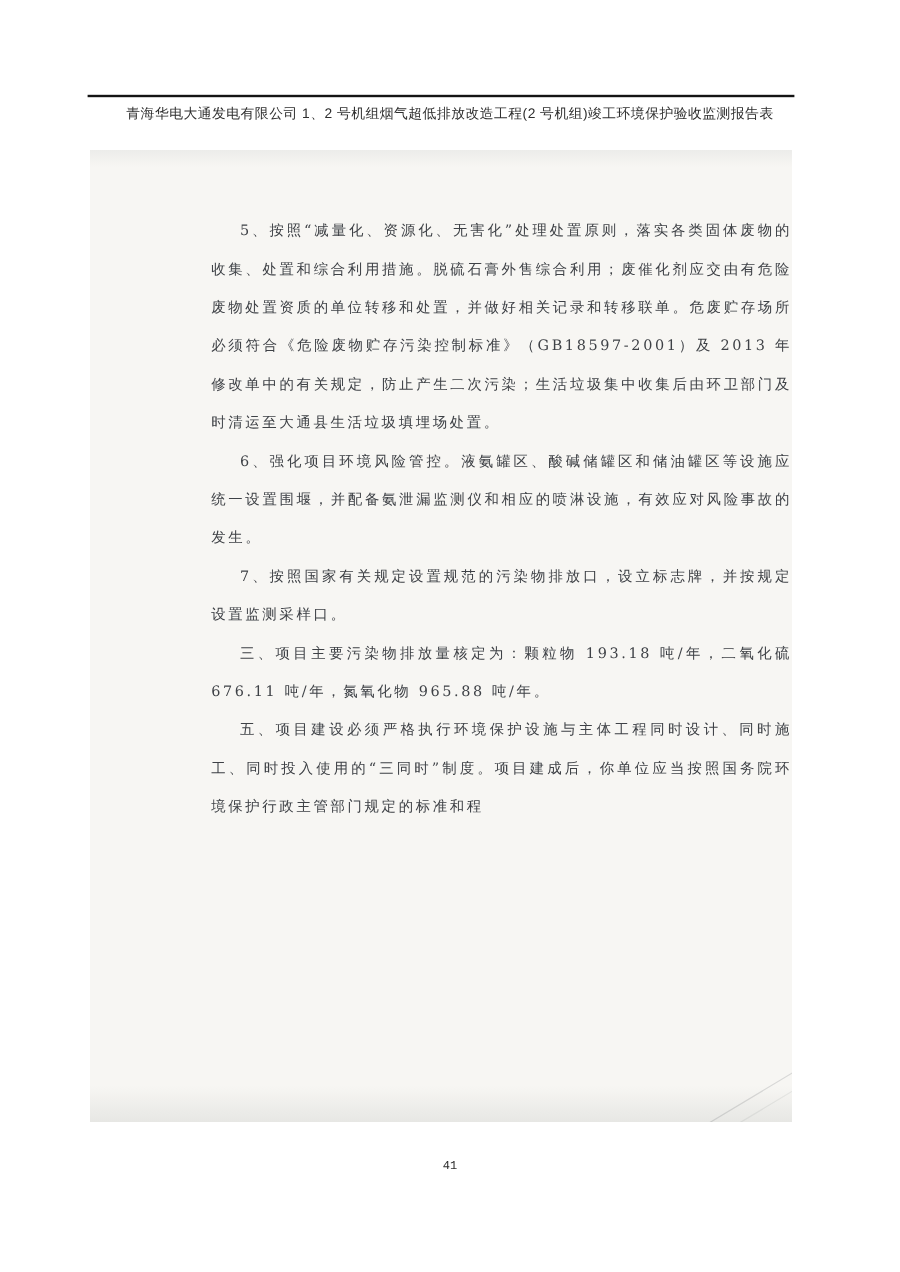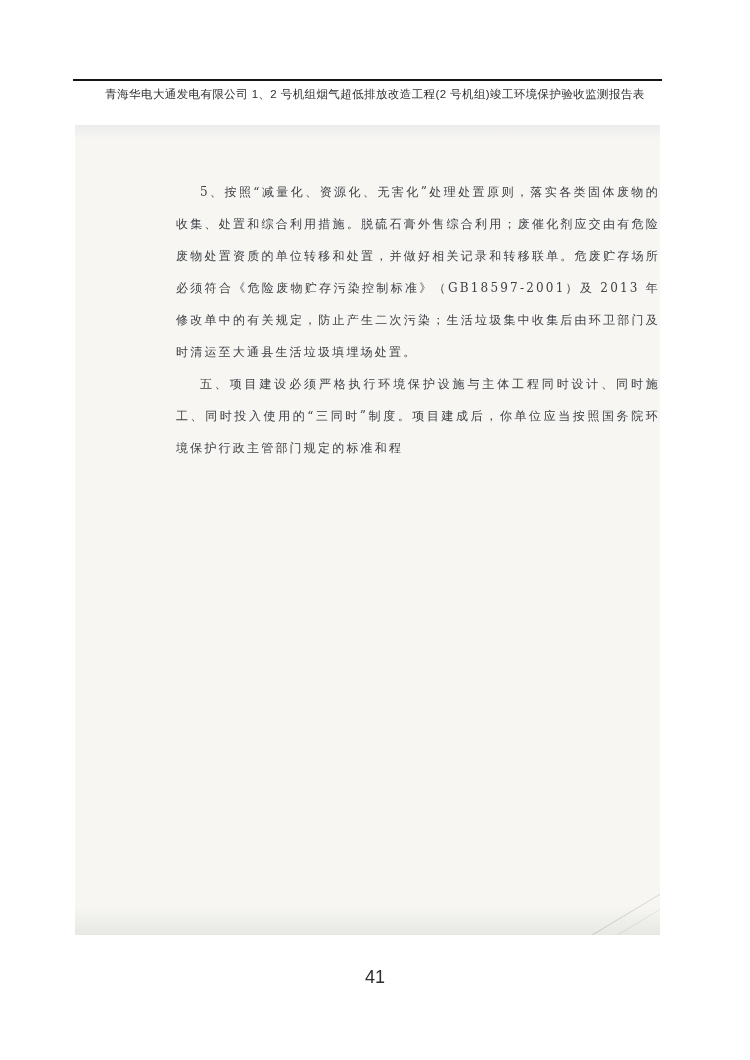--- a/index.html
+++ b/index.html
@@ -89,37 +89,40 @@
     margin: 0;
     text-indent: 2em;
   }
   
   .page-footer {
     position: absolute;
     top: 967px;
     left: 0;
     width: 750px;
     text-align: center;
-    font-size: 18px;
+    font-size: 10px;
     color: #2e2e2e;
-    font-family: Liberation Sans, sans-serif;
+    font-family: Liberation Mono, monospace;
   }
 </style>
 </head>
 <body>
 
 <div class="page">
 
   <div class="doc-header">青海华电大通发电有限公司 1、2 号机组烟气超低排放改造工程(2 号机组)竣工环境保护验收监测报告表</div>
 
   <div class="header-rule"></div>
 
   <div class="scan">
     <div class="text-block">
       <p>5、按照“减量化、资源化、无害化”处理处置原则，落实各类固体废物的收集、处置和综合利用措施。脱硫石膏外售综合利用；废催化剂应交由有危险废物处置资质的单位转移和处置，并做好相关记录和转移联单。危废贮存场所必须符合《危险废物贮存污染控制标准》（GB18597-2001）及 2013 年修改单中的有关规定，防止产生二次污染；生活垃圾集中收集后由环卫部门及时清运至大通县生活垃圾填埋场处置。</p>
+      <p>6、强化项目环境风险管控。液氨罐区、酸碱储罐区和储油罐区等设施应统一设置围堰，并配备氨泄漏监测仪和相应的喷淋设施，有效应对风险事故的发生。</p>
+      <p>7、按照国家有关规定设置规范的污染物排放口，设立标志牌，并按规定设置监测采样口。</p>
+      <p>三、项目主要污染物排放量核定为：颗粒物 193.18 吨/年，二氧化硫 676.11 吨/年，氮氧化物 965.88 吨/年。</p>
       <p>五、项目建设必须严格执行环境保护设施与主体工程同时设计、同时施工、同时投入使用的“三同时”制度。项目建成后，你单位应当按照国务院环境保护行政主管部门规定的标准和程</p>
     </div>
     <div class="fold-line"></div>
     <div class="fold-line2"></div>
   </div>
 
   <div class="page-footer">41</div>
 
 </div>
 

